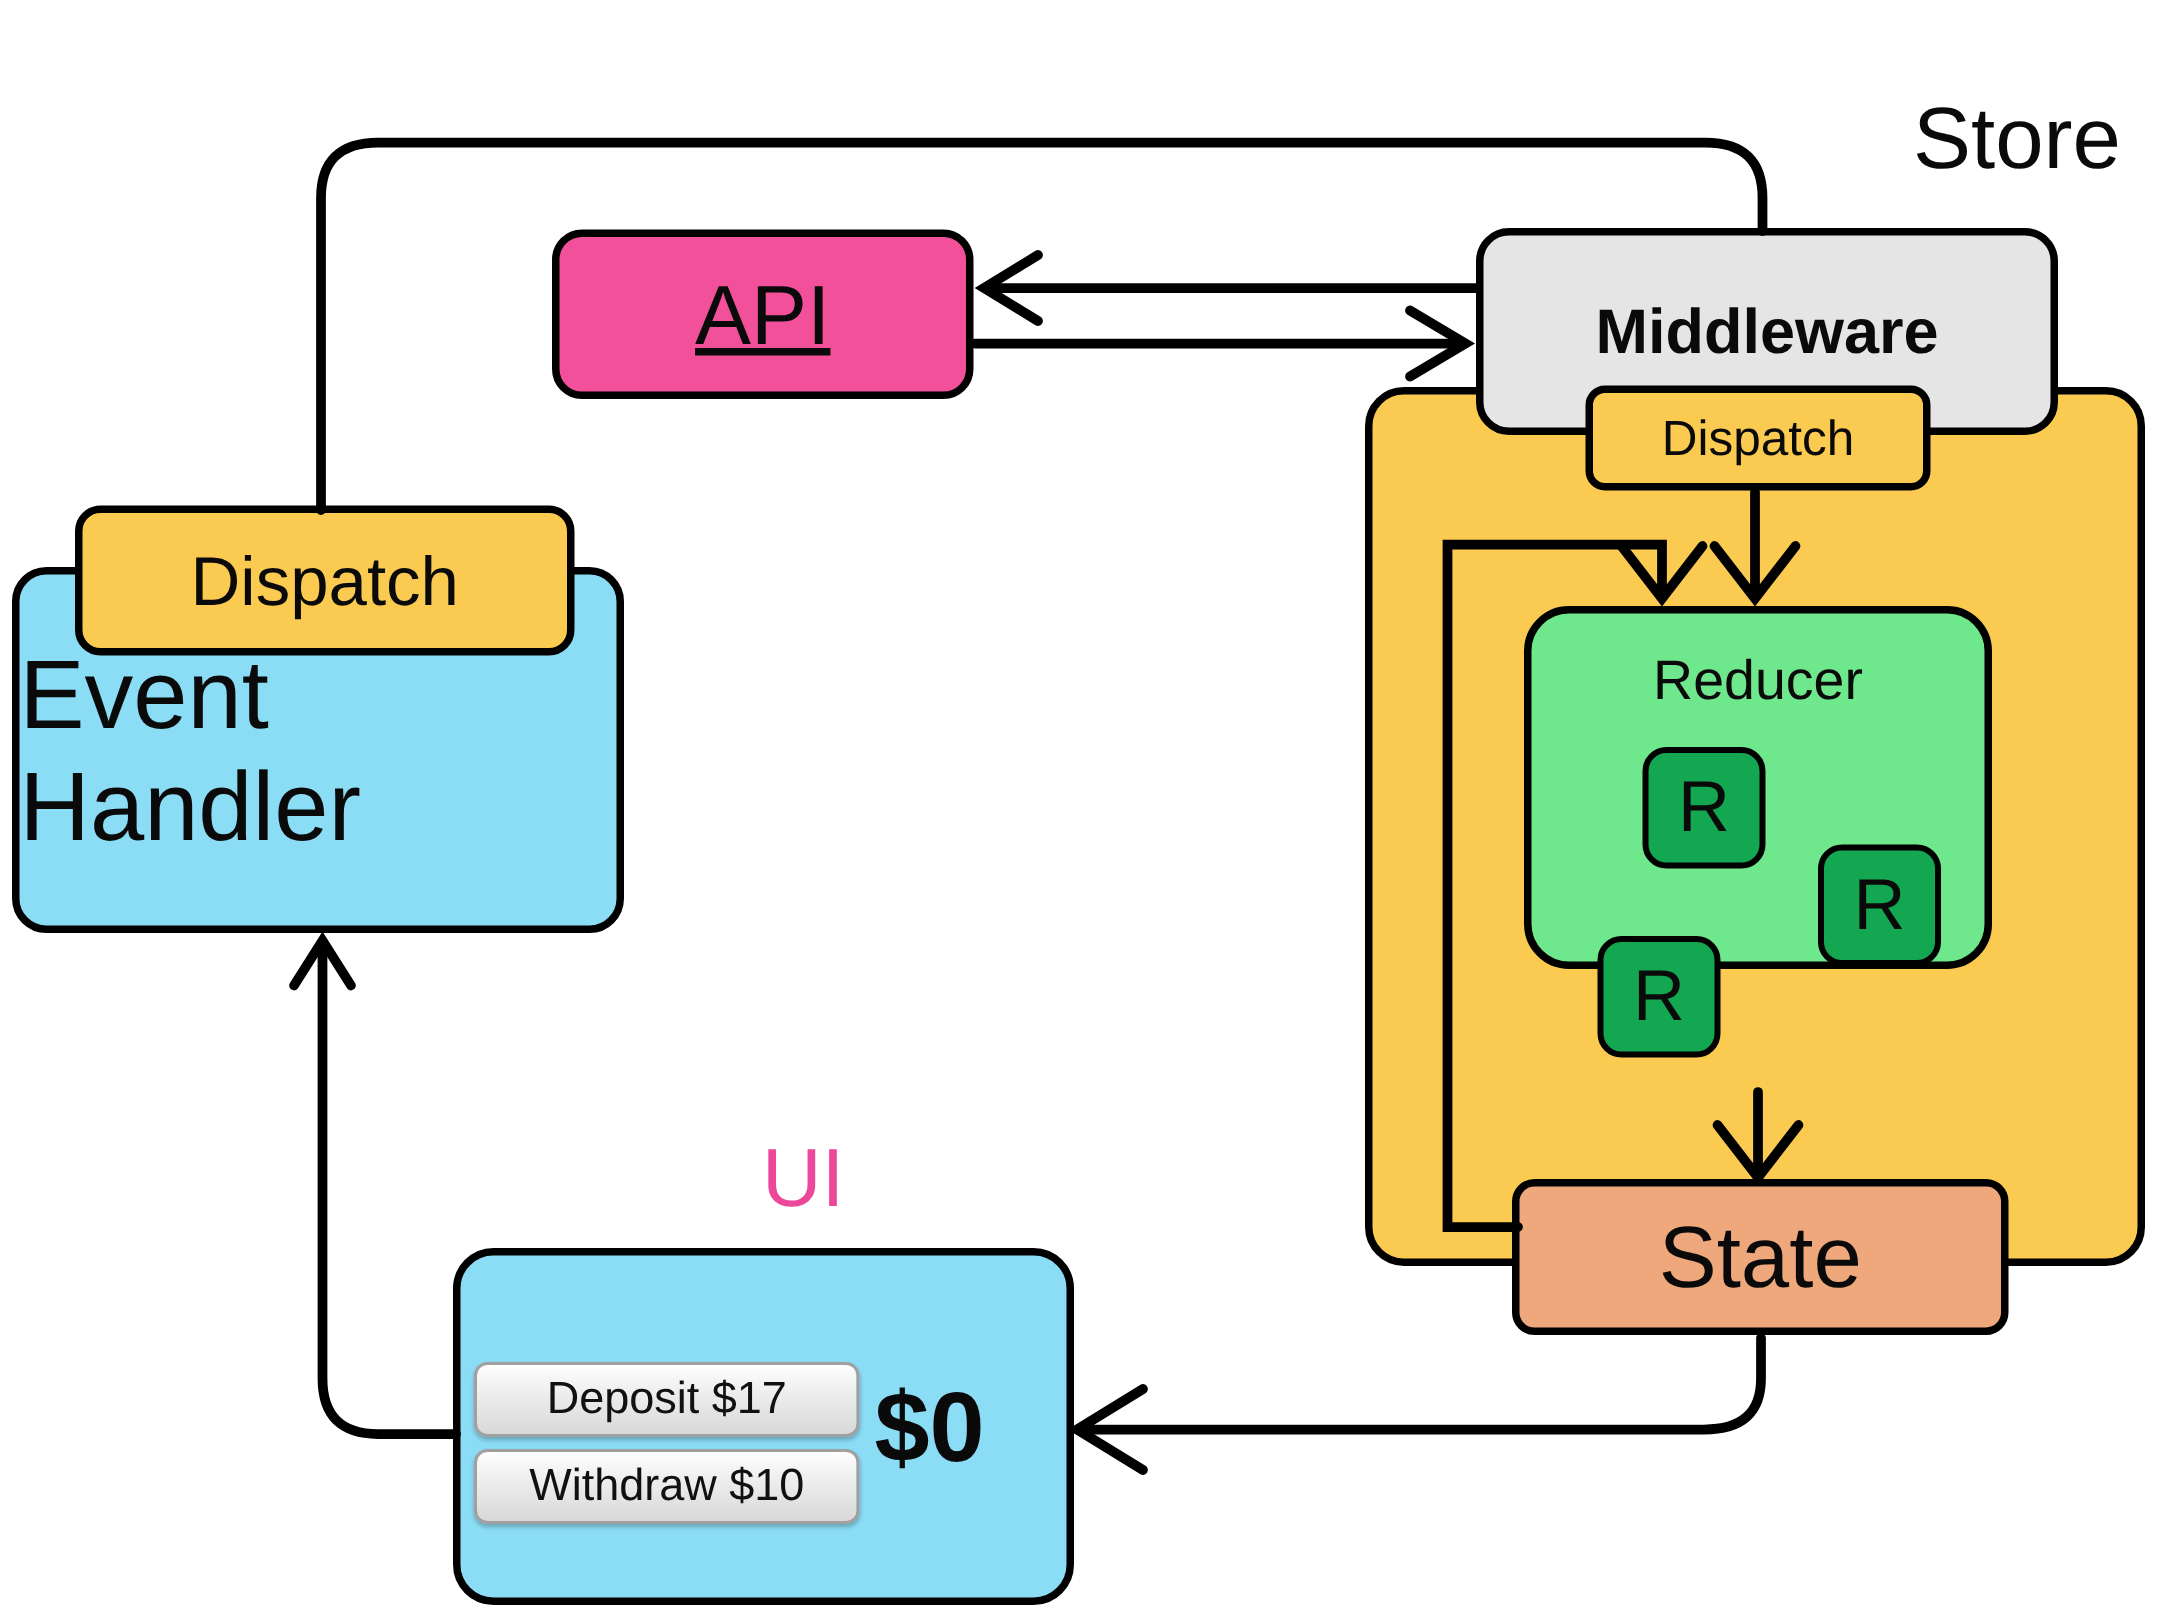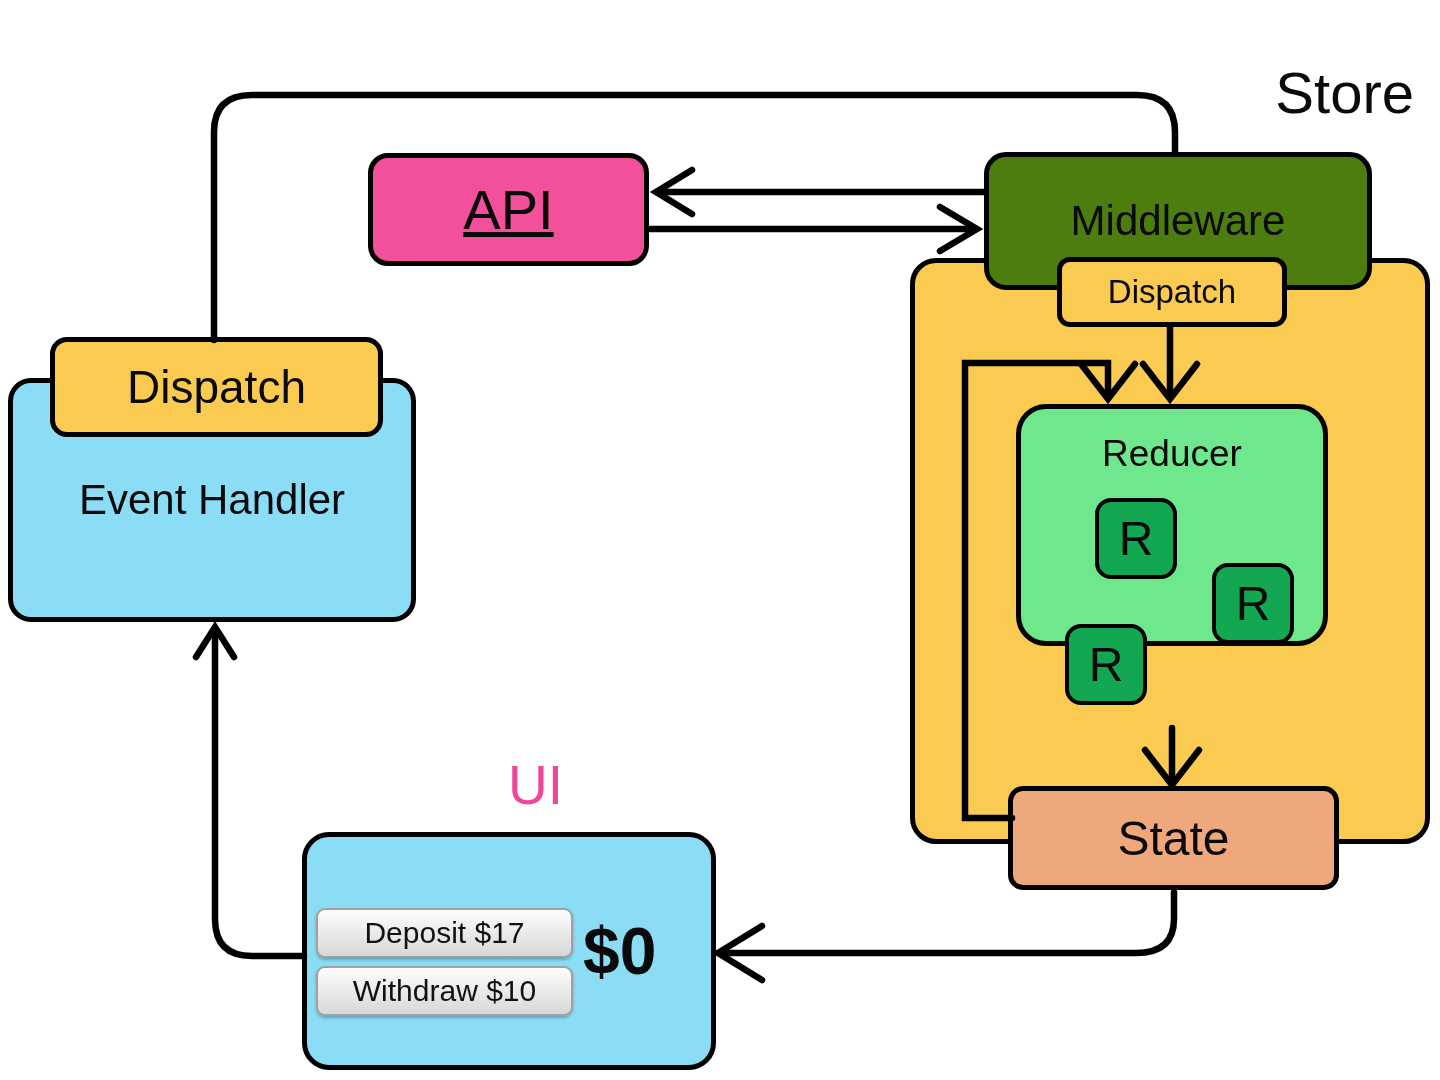--- a/index.html
+++ b/index.html
@@ -28,22 +28,23 @@
   .store {
     left: 910px; top: 258px; width: 520px; height: 586px;
     background: #FACB50; border-radius: 26px; z-index: 2;
   }
   .store-label {
     position: absolute; right: 26px; top: 64px;
     font-size: 58px; line-height: 1; color: #0a0a0a; z-index: 3;
   }
   .middleware {
     left: 984px; top: 152px; width: 388px; height: 138px;
-    background: #4d7c0f; border-radius: 22px; z-index: 3;
+    background: #e5e5e5; border-radius: 22px; z-index: 3;
     font-size: 42px;
+    font-weight: bold;
   }
   .dispatch-store {
     left: 1057px; top: 257px; width: 230px; height: 70px;
     background: #FACB50; border-radius: 13px; z-index: 4;
     font-size: 33px;
   }
   .reducer {
     left: 1016px; top: 404px; width: 312px; height: 242px;
     background: #6FE78D; border-radius: 30px; z-index: 3;
   }
@@ -58,26 +59,26 @@
     box-sizing: border-box;
     display: flex; align-items: center; justify-content: center;
     font-size: 48px; color: #0a0a0a;
   }
   .r1 { left: 74px; top: 89px; }
   .r2 { left: 191px; top: 154px; }
   .r3 { left: 44px; top: 215px; }
   .state {
     left: 1008px; top: 786px; width: 331px; height: 104px;
     background: #EFA87C; border-radius: 15px; z-index: 4;
-    font-size: 48px;
+    font-size: 58px;
   }
   .event-handler {
     left: 8px; top: 378px; width: 408px; height: 244px;
     background: #8BDCF5; border-radius: 23px; z-index: 2;
-    font-size: 42px;
+    font-size: 65px;
   }
   .dispatch-eh {
     left: 50px; top: 337px; width: 333px; height: 100px;
     background: #FACB50; border-radius: 17px; z-index: 3;
     font-size: 46px;
   }
   .ui-box {
     left: 302px; top: 832px; width: 414px; height: 238px;
     background: #8BDCF5; border-radius: 27px; z-index: 2;
   }

